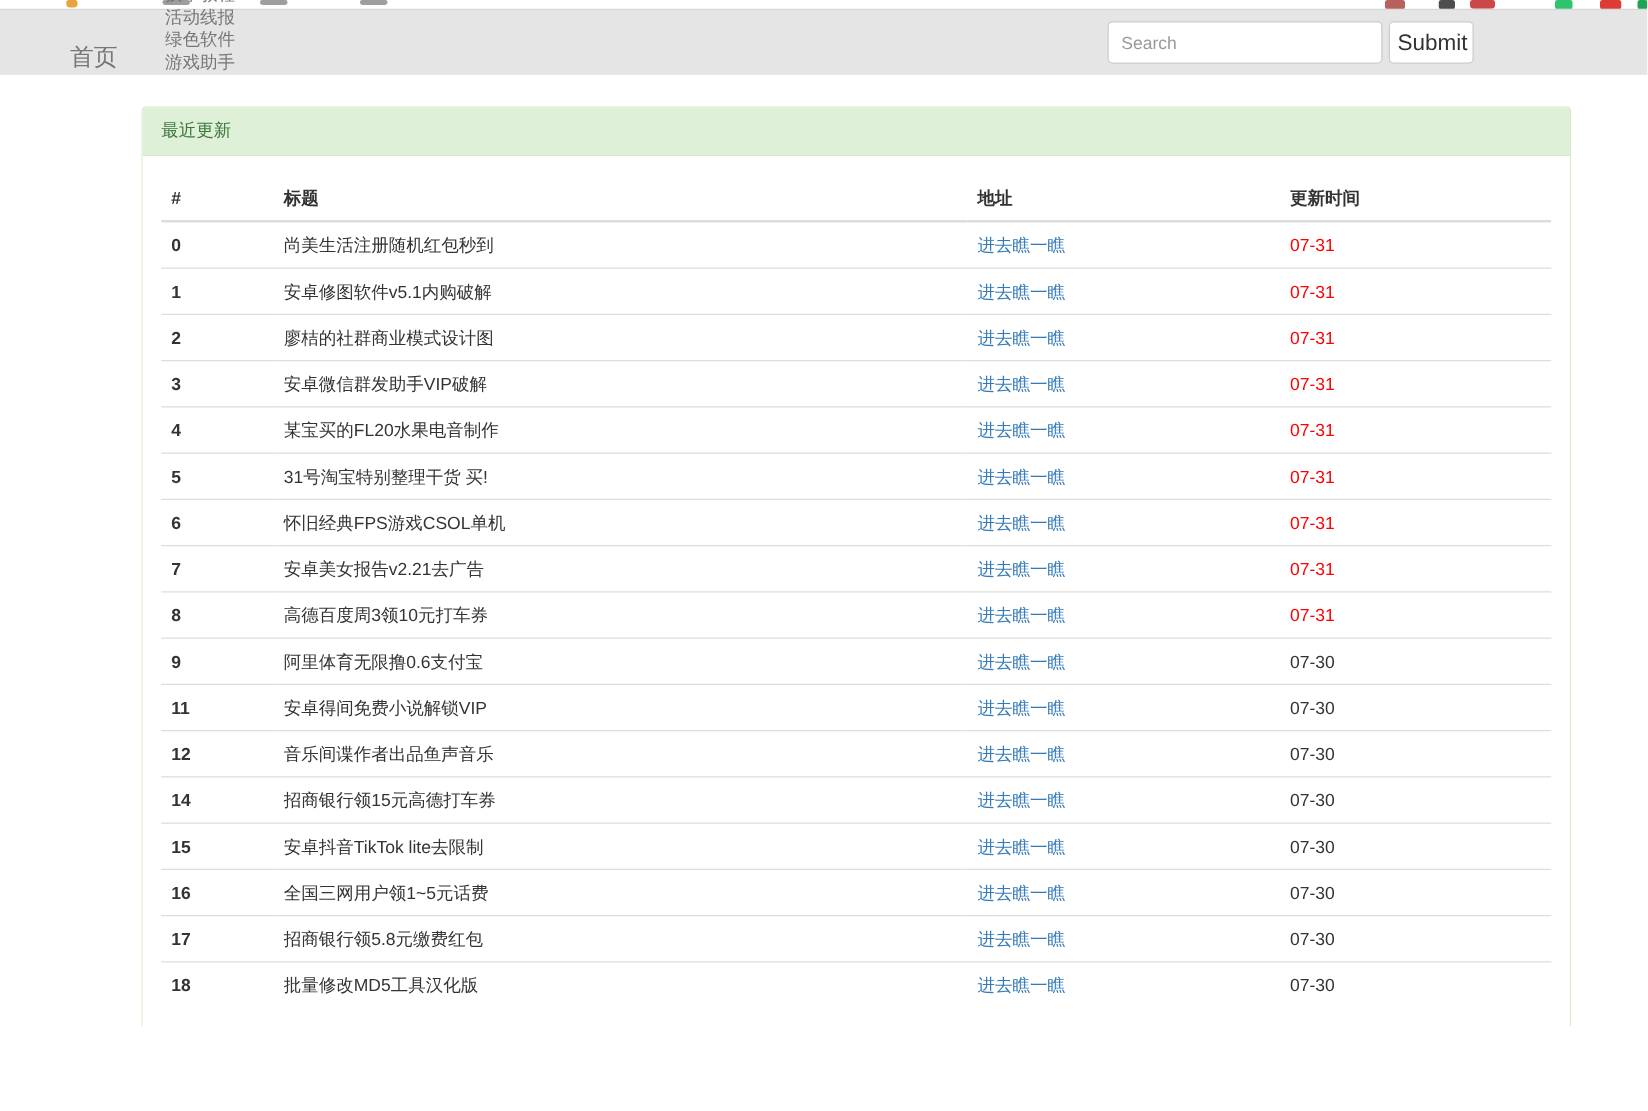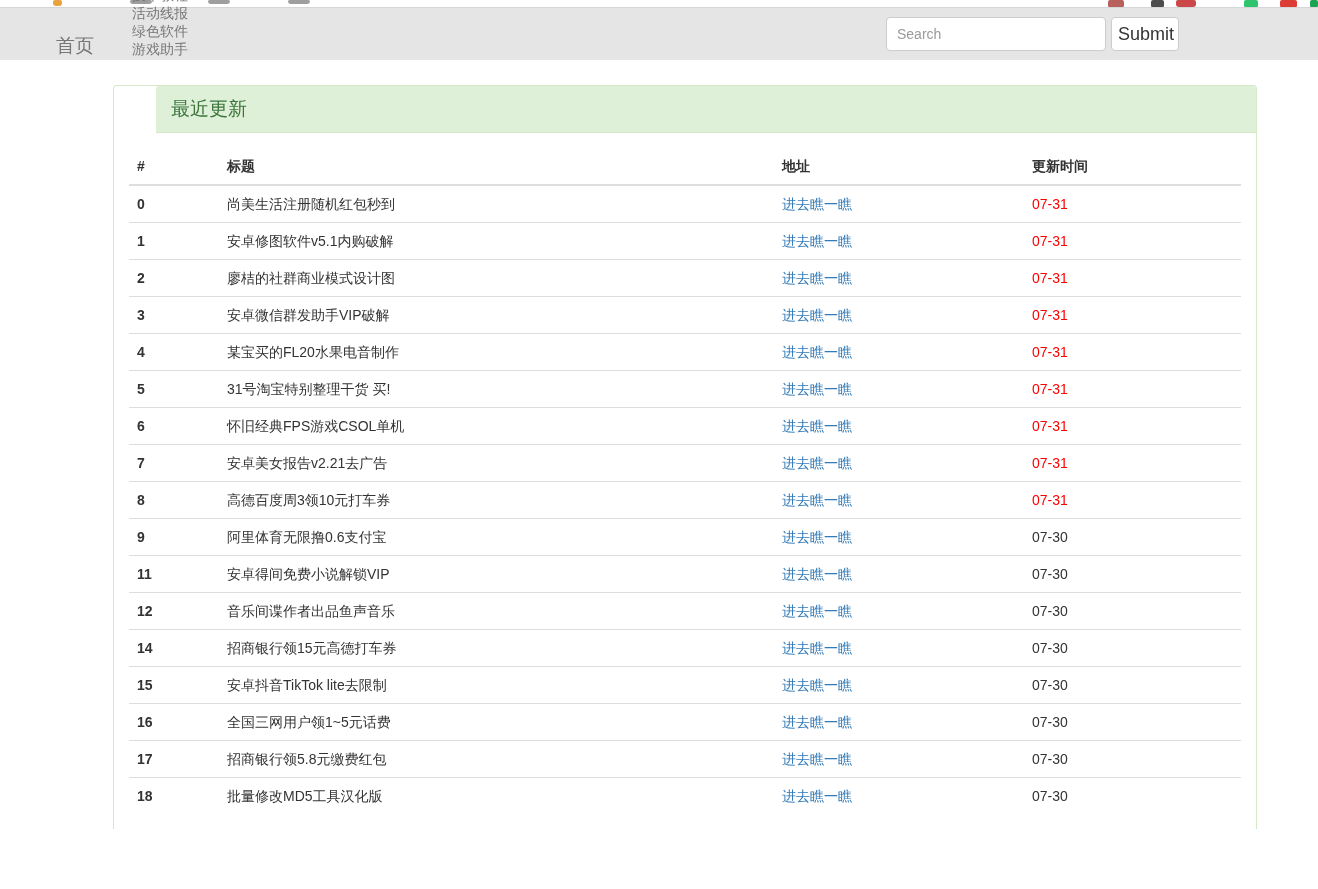--- a/index.html
+++ b/index.html
@@ -40,24 +40,23 @@
     border:1px solid #ccc; border-radius:4px; font-size:18px; color:#333;
     cursor:pointer; font-family:"Liberation Sans", sans-serif;
   }
   
   .panel {
     margin:25px 0 0 113px; width:1144px;
     border:1px solid #d6e9c6; border-bottom:none; border-radius:4px 4px 0 0;
     background:#fff;
   }
   .panel-heading {
-    background:#dff0d8; color:#3c763d; font-size:19px;
+    background:#dff0d8; color:#3c763d; font-size:14px;
     padding:10px 15px; border-bottom:1px solid #d6e9c6;
     border-radius:3px 3px 0 0;
-    margin-left:42px;
   }
   .panel-body { padding:15px; }
   table { width:100%; border-collapse:collapse; font-size:14px; color:#333; table-layout:fixed; }
   th {
     text-align:left; font-weight:bold; padding:8px;
     border-bottom:2px solid #ddd; line-height:20px;
   }
   td { padding:8px; border-top:1px solid #ddd; line-height:20px; white-space:nowrap; overflow:hidden; }
   td.idx { font-weight:bold; }
   a.visit-link { color:#337ab7; text-decoration:none; cursor:pointer;text-align:right; }

